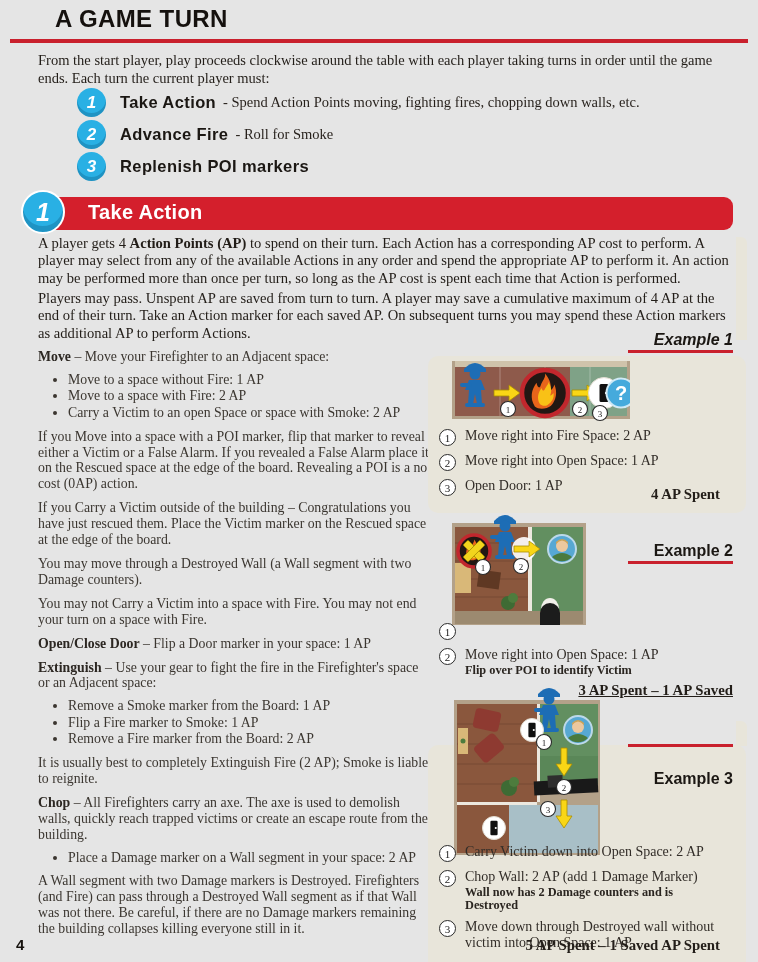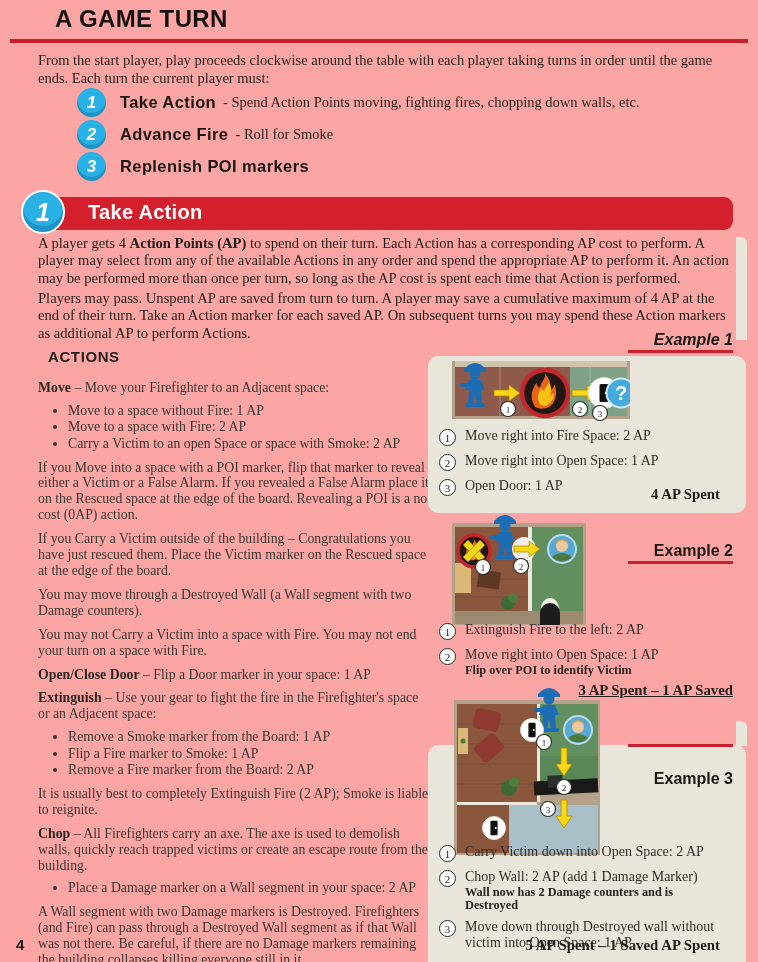--- a/index.html
+++ b/index.html
@@ -1,20 +1,20 @@
 <!DOCTYPE html>
 <html><head>
 <meta charset="utf-8">
 <style>
   * { box-sizing: border-box; margin: 0; padding: 0; }
   html,body { background:#fff; }
   .page {
     position: relative;
     width: 758px; height: 962px;
-    background: #fca5a5;
+    background: #e5e5e5;
     overflow: hidden;
     font-family: "Liberation Serif", serif;
     color: #322d28;
   }
   
   .h1 {
     position: absolute; left: 55px; top: 5px;
     font-family: "Liberation Sans", sans-serif;
     font-weight: 800; font-size: 24px; letter-spacing: .4px;
     color: #15110e;
@@ -153,21 +153,20 @@
 
   <div class="banner">
     <div class="banner-title">Take Action</div>
   </div>
   <div class="banner-circle">1</div>
 
   <p class="p1"><span>A player gets 4 </span><b>Action Points (AP)</b><span> to spend on their turn. Each Action has a corresponding AP cost to perform. A player may select from any of the available Actions in any order and spend the appropriate AP to perform it. An action may be performed more than once per turn, so long as the AP cost is spent each time that Action is performed.</span></p>
   <p class="p2">Players may pass. Unspent AP are saved from turn to turn. A player may save a cumulative maximum of 4 AP at the end of their turn. Take an Action marker for each saved AP. On subsequent turns you may spend these Action markers as additional AP to perform Actions.</p>
 
   <div class="col-left">
-    <h3>ACTIONS</h3>
 
     <p><span class="term">Move</span><span> – Move your Firefighter to an Adjacent space:</span></p>
     <ul>
       <li>Move to a space without Fire: 1 AP</li>
       <li>Move to a space with Fire: 2 AP</li>
       <li>Carry a Victim to an open Space or space with Smoke: 2 AP</li>
     </ul>
     <p>If you Move into a space with a POI marker, flip that marker to reveal either a Victim or a False Alarm. If you revealed a False Alarm place it on the Rescued space at the edge of the board. Revealing a POI is a no cost (0AP) action.</p>
     <p>If you Carry a Victim outside of the building – Congratulations you have just rescued them. Place the Victim marker on the Rescued space at the edge of the board.</p>
     <p>You may move through a Destroyed Wall (a Wall segment with two Damage counters).</p>
@@ -325,21 +324,20 @@
     <g transform="translate(69,57)">
         <use href="#badge"></use>
         <text y="3.5" text-anchor="middle" font-family="Liberation Serif, serif" font-size="9" fill="#1c1c1c">2</text>
       </g>
     <use href="#victim" x="110" y="40"></use>
   </svg>
 
   <div class="ex-steps ex2-steps">
     <div class="ex-step">
       <span class="num-badge">1</span>
-      <span class="ex-step-text">Extinguish Fire to the left: 2 AP</span>
     </div>
     <div class="ex-step">
       <span class="num-badge">2</span>
       <span class="ex-step-text"><span>Move right into Open Space: 1 AP</span><span class="ex-step-sub" style="display:block">Flip over POI to identify Victim</span></span>
     </div>
   </div>
   <div class="ex-summary ex2-summary">3 AP Spent – 1 AP Saved</div>
 
   <div class="ex-head ex3-head">Example 3</div>
   <div class="ex-rule ex3-rule"></div>

